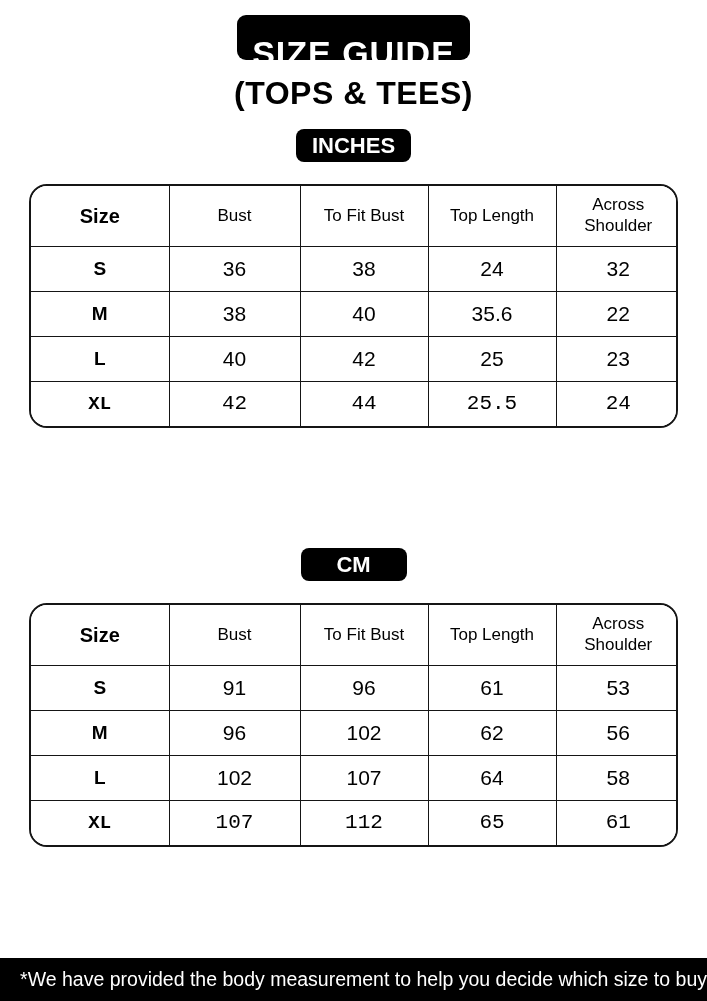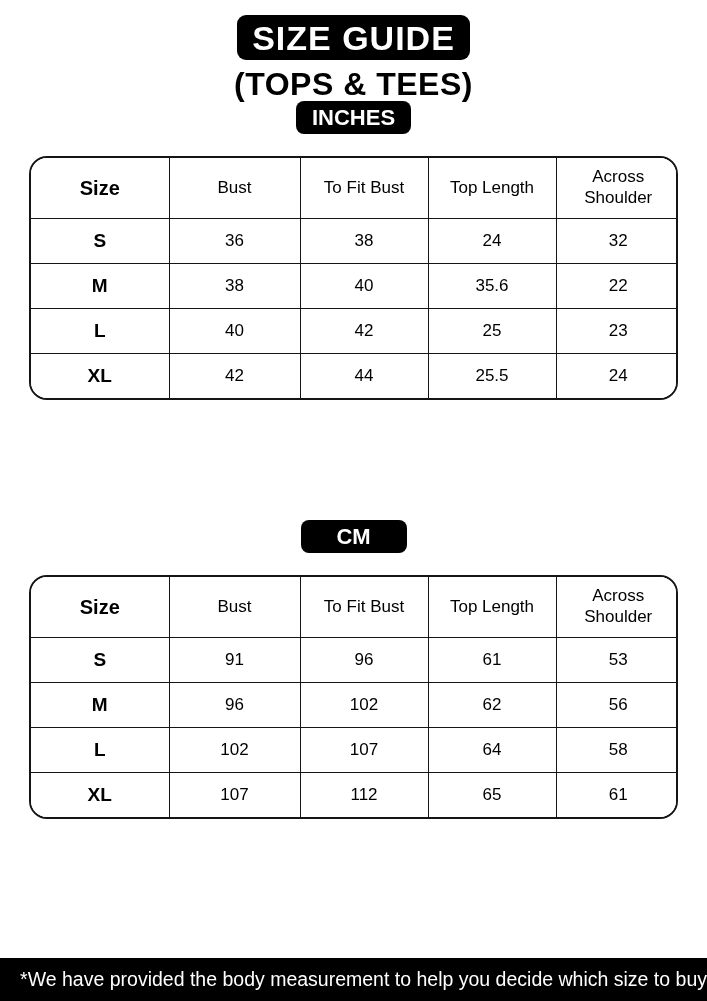--- a/index.html
+++ b/index.html
@@ -19,21 +19,21 @@
   .title-badge {
     display: inline-block;
     margin-top: 15px;
     background: #000000;
     color: #ffffff;
     font-size: 34px;
     font-weight: bold;
     letter-spacing: 1px;
     line-height: 45px;
     height: 45px;
-    padding: 1px 15px;
+    padding: 16px 15px;
     border-radius: 9px;
   }
   .subtitle {
     margin-top: 7px;
     font-size: 32px;
     font-weight: bold;
     letter-spacing: 0.5px;
     line-height: 34px;
     color: #000000;
   }
@@ -42,21 +42,21 @@
     background: #000000;
     color: #ffffff;
     font-size: 22px;
     font-weight: bold;
     line-height: 33px;
     height: 33px;
     min-width: 106px;
     padding: 0 16px;
     border-radius: 8px;
   }
-  .unit-badge.inches { }
+  .unit-badge.inches { margin-top: 19px; }
   .unit-badge.cm { margin-top: 120px; }
 
   .table-wrap {
     width: 649px;
     margin: 22px auto 0 auto;
     border: 2px solid #151515;
     border-radius: 18px;
     overflow: hidden;
     background: #ffffff;
   }
@@ -71,35 +71,35 @@
   table.size-table col.c3 { width: 128px; }
   table.size-table col.c4 { width: 124px; }
   table.size-table th, table.size-table td {
     border-right: 1.5px solid #151515;
     border-bottom: 1.5px solid #151515;
     text-align: center;
     vertical-align: middle;
     background: #ffffff;
   }
   table.size-table th:last-child, table.size-table td:last-child { border-right: none; }
-  table.size-table tbody tr:last-child td { border-bottom: none; }
+  table.size-table tbody tr:last-child td { border-bottom: none; font-family: Liberation Mono, monospace; }
   table.size-table th {
     height: 60px;
     font-size: 17px;
     font-weight: normal;
     padding: 0 14px;
     line-height: 1.2;
   }
   table.size-table th.size-col {
     font-size: 20px;
     font-weight: bold;
   }
   table.size-table td {
     height: 45px;
-    font-size: 17px;
+    font-size: 21px;
     font-weight: normal;
   }
   table.size-table td.size-col {
     font-size: 19px;
     font-weight: bold;
   }
 
   .footer-bar {
     position: absolute;
     left: 0;

